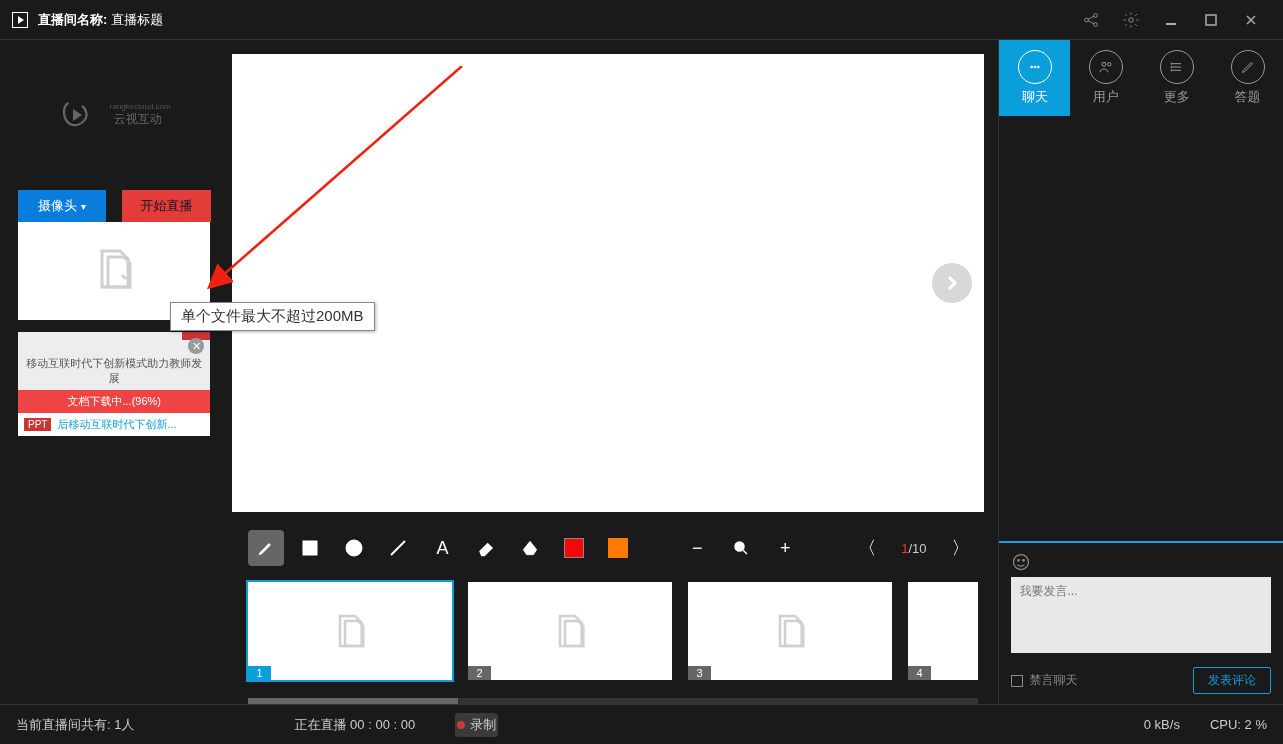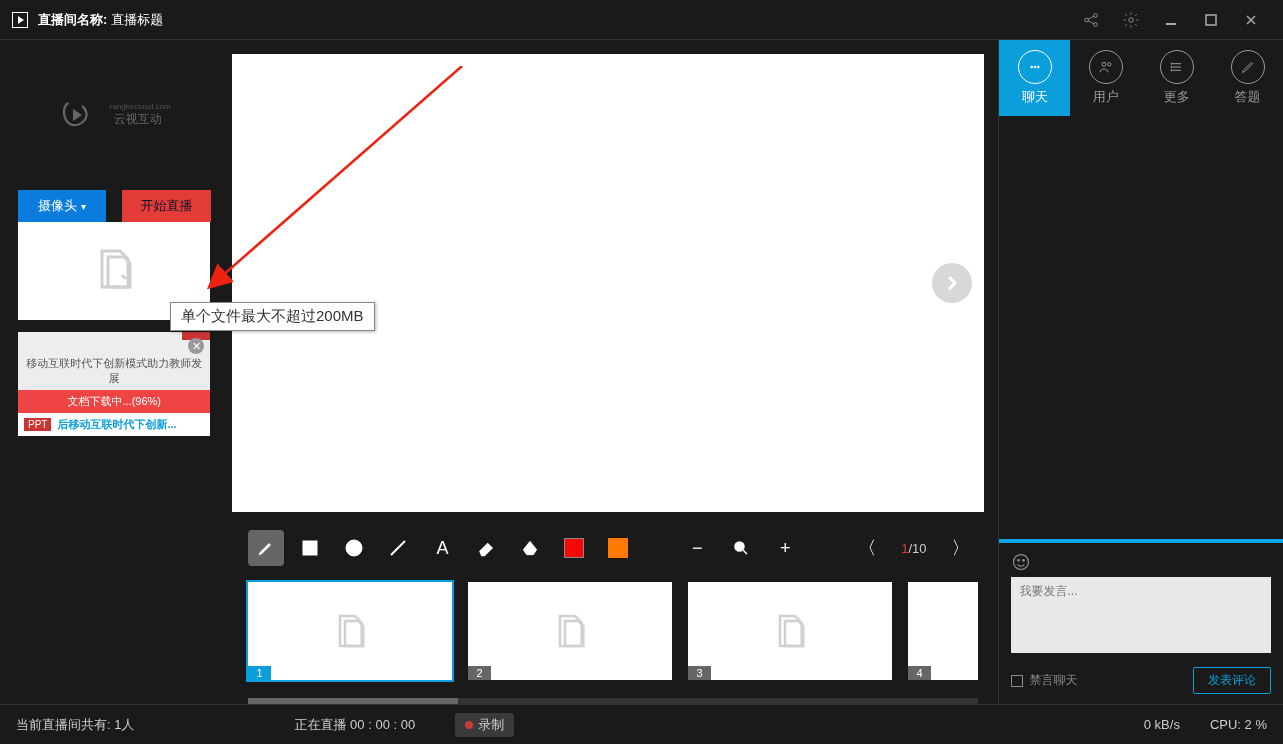--- a/index.html
+++ b/index.html
@@ -39,21 +39,21 @@
 
 .sidebar-thumbs { padding:0 18px; display:flex; flex-direction:column; gap:12px; }
 .thumb { width:100%; height:98px; background:#fff; display:flex; align-items:center; justify-content:center; position:relative;}
 .thumb .doc-icon svg { stroke:#d0d0d0; fill:none;}
 .thumb2 { width:100%; background:#ecedef; position:relative; }
 .thumb2 .close { position:absolute; right:6px; top:6px; width:16px; height:16px; background:#9a9a9a; border-radius:50%; color:#fff; font-size:11px; display:flex; align-items:center; justify-content:center; cursor:pointer;}
 .thumb2 .redbar { position:absolute; right:0; top:0; height:8px; width:28px; background:#c33; }
 .thumb2 .desc { font-size:11px; color:#555; text-align:center; padding:24px 6px 4px 6px;}
 .thumb2 .footer { background:#ffffff; padding:4px 6px; display:flex; align-items:center; font-size:11px;}
 .thumb2 .footer .tag { background:#c33; color:#fff; padding:1px 4px; font-size:10px; margin-right:6px;}
-.thumb2 .footer .title { color:#0a9edb; font-size:11px; white-space:nowrap; overflow:hidden; text-overflow:ellipsis;font-weight:bold;}
+.thumb2 .footer .title { color:#0a9edb; font-size:11px; white-space:nowrap; overflow:hidden; text-overflow:ellipsis;}
 .thumb2 .progress { color:#fff; text-align:center; background:#ef4444; font-size:11px; padding:4px 0;}
 
 
 .preview { flex:1; margin:14px 14px 8px 4px; background:#fff; position:relative; }
 .preview .nav-btn { position:absolute; right:12px; top:50%; transform:translateY(-50%); width:40px; height:40px; border-radius:50%; background:#d8d8d8; display:flex; align-items:center; justify-content:center; cursor:pointer;}
 .preview .nav-btn svg { stroke:#fff; fill:none; stroke-width:3;}
 .tooltip { position:absolute; left:170px; top:302px; background:#fff; border:1px solid #888; color:#333; font-size:15px; padding:4px 10px; z-index:50; box-shadow:1px 1px 3px rgba(0,0,0,.3);}
 
 
 .arrow-svg { position:absolute; left:182px; top:66px; width:290px; height:230px; z-index:40; pointer-events:none;}
@@ -81,34 +81,34 @@
 
 
 .tabs { height:76px; display:flex; }
 .tab { flex:1; display:flex; flex-direction:column; align-items:center; justify-content:center; gap:4px; cursor:pointer; color:#999; font-size:13px;}
 .tab.active { background:#0a9edb; color:#fff;}
 .tab .circ { width:34px; height:34px; border:1.5px solid currentColor; border-radius:50%; display:flex; align-items:center; justify-content:center;}
 .tab .circ svg { stroke:currentColor; fill:none;}
 
 .chat-area { flex:1; background:#1a1a1a;}
 
-.chat-input-area { background:#1a1a1a; border-top:4px solid #0ea5e9; padding:8px 12px 10px 12px;}
+.chat-input-area { background:#1a1a1a; border-top:2px solid #0ea5e9; padding:8px 12px 10px 12px;}
 .emoji-row { height:26px; display:flex; align-items:center; color:#888;}
 .emoji-row svg{ stroke:#888; fill:none;}
 .chat-input { width:100%; height:76px; background:#e8e8e8; border:none; resize:none; color:#888; font-size:12px; padding:6px 8px; outline:none;}
 .chat-footer { display:flex; align-items:center; justify-content:space-between; margin-top:10px;}
 .checkbox { display:flex; align-items:center; gap:6px; color:#888; font-size:12px;}
 .checkbox .box { width:12px; height:12px; border:1px solid #888;}
 .send-btn { border:1px solid #0a9edb; color:#0a9edb; background:transparent; padding:4px 14px; font-size:12px; cursor:pointer; border-radius:2px;}
 
 
 .statusbar { height:40px; background:#1a1a1a; border-top:1px solid #333; display:flex; align-items:center; padding:0 16px; font-size:13px; color:#ccc;}
 .statusbar .seg { margin-right:30px;}
 .statusbar .spacer { flex:1;}
-.rec-btn { background:#3a3a3a; color:#ccc; padding:3px 10px; border-radius:3px; display:flex; align-items:center; gap:5px; cursor:pointer; margin-left:10px;}
+.rec-btn { background:#3a3a3a; color:#ccc; padding:3px 2px; border-radius:3px; display:flex; align-items:center; gap:5px; cursor:pointer; margin-left:10px;}
 .rec-dot{ width:8px; height:8px; border-radius:50%; background:#cc3b3b;}
 .pencil-blue { color:#0a9edb; }
 </style>
 </head>
 <body>
 
 <div class="titlebar">
   <div class="play-icon"></div>
   <span class="label">直播间名称:</span>
   <span class="value">直播标题</span>

